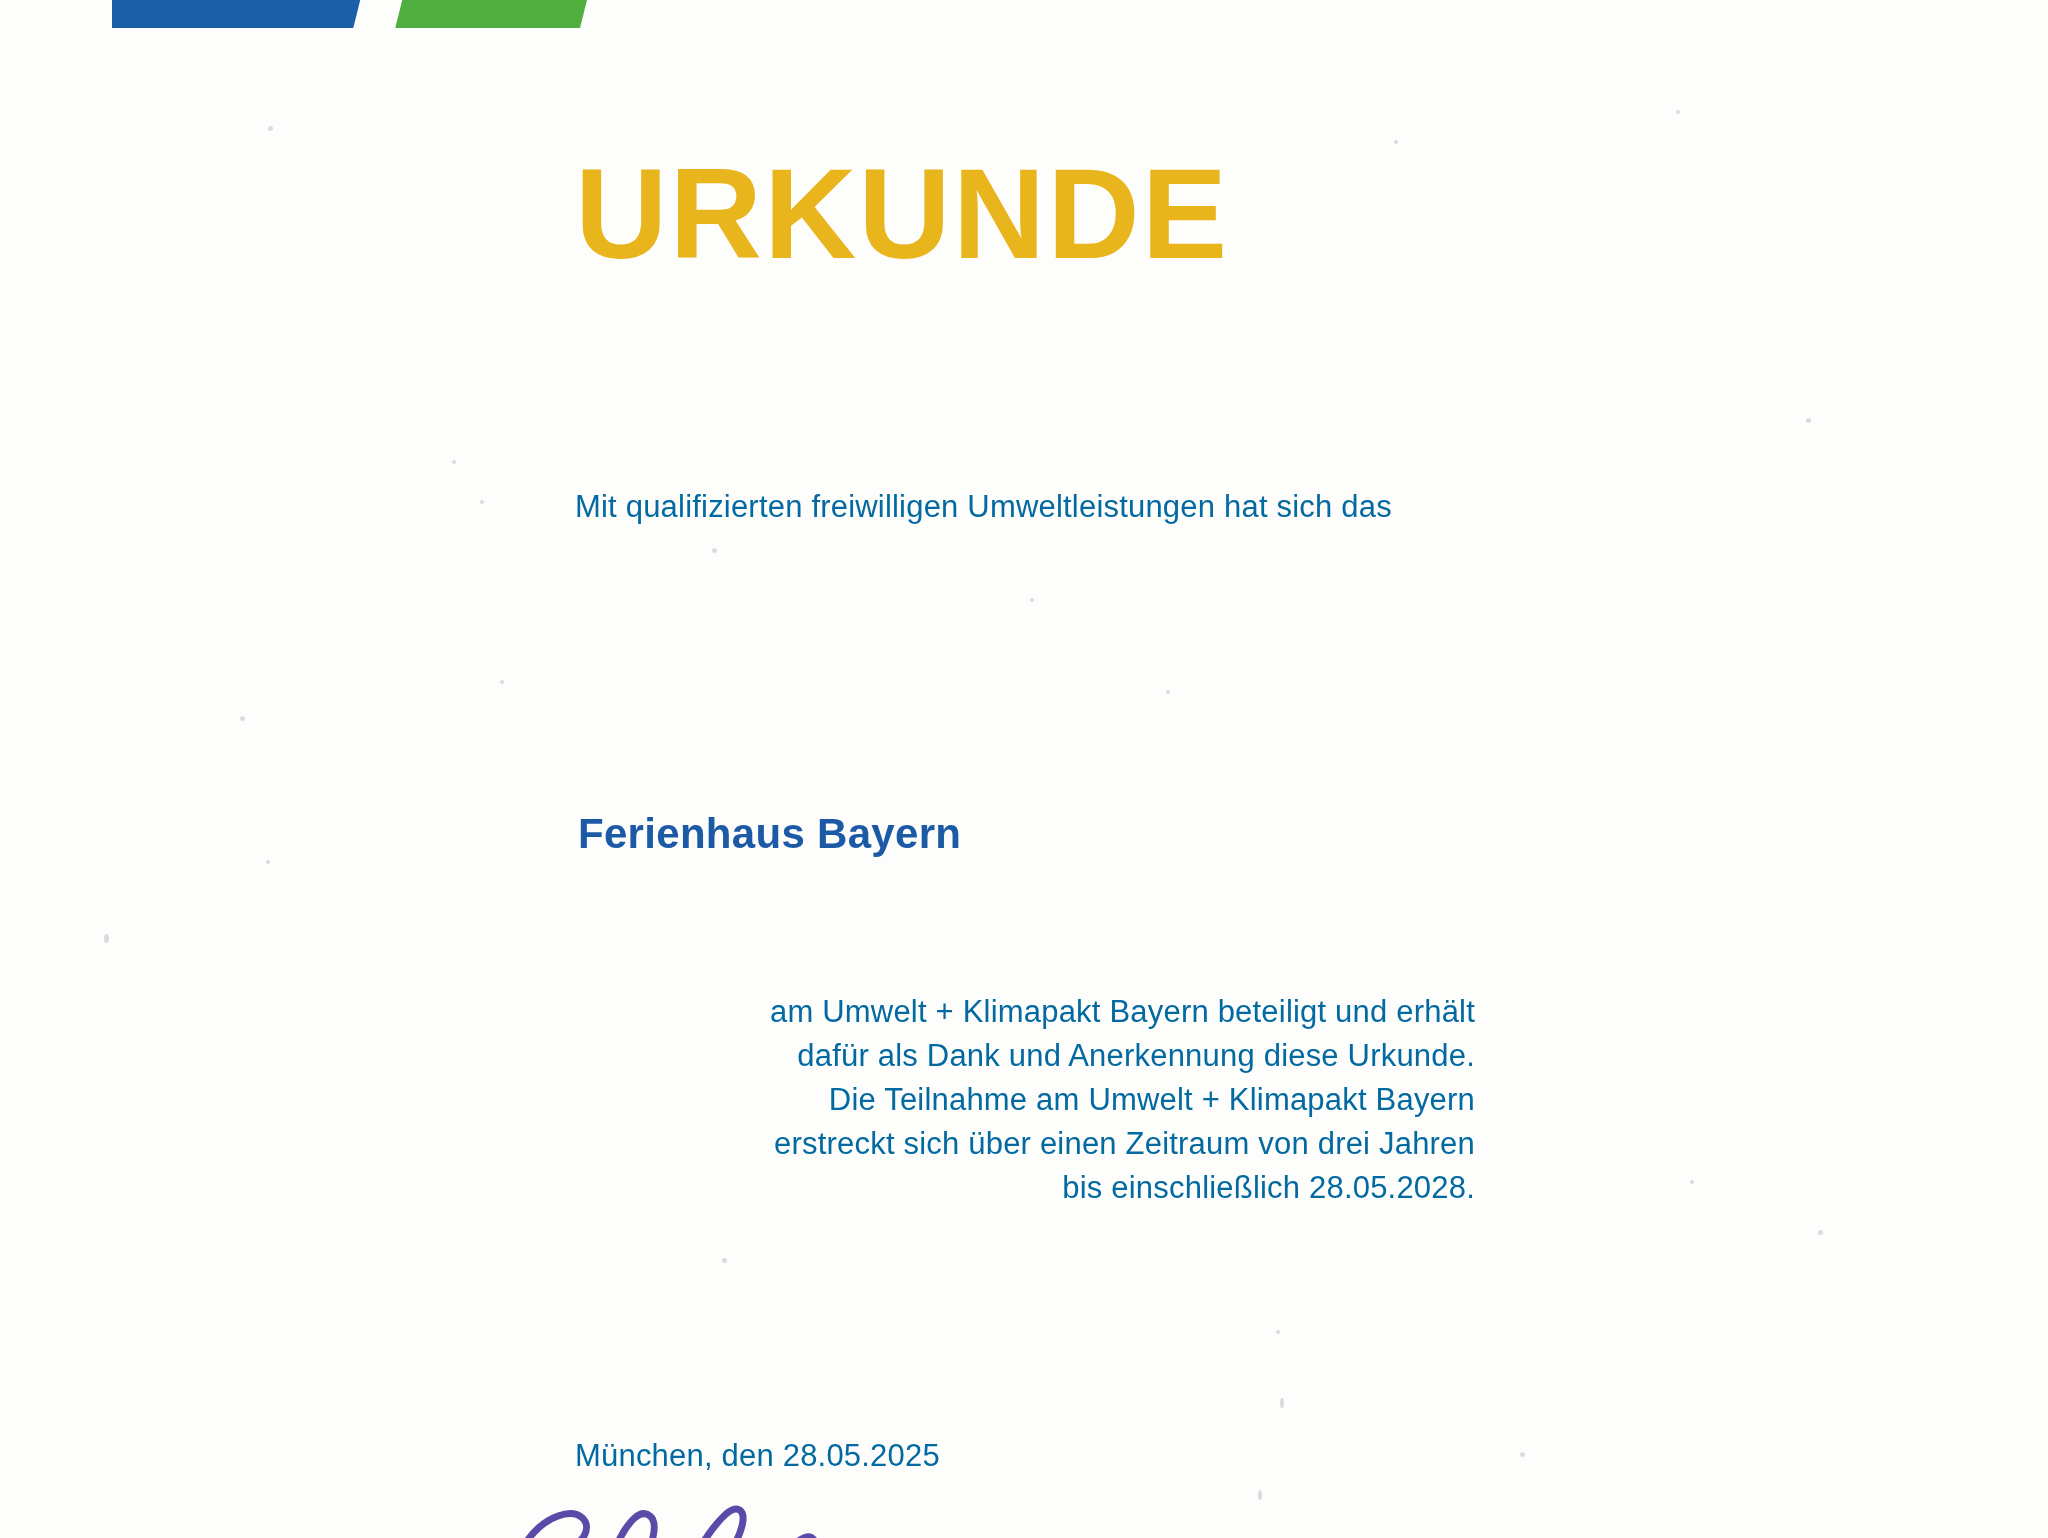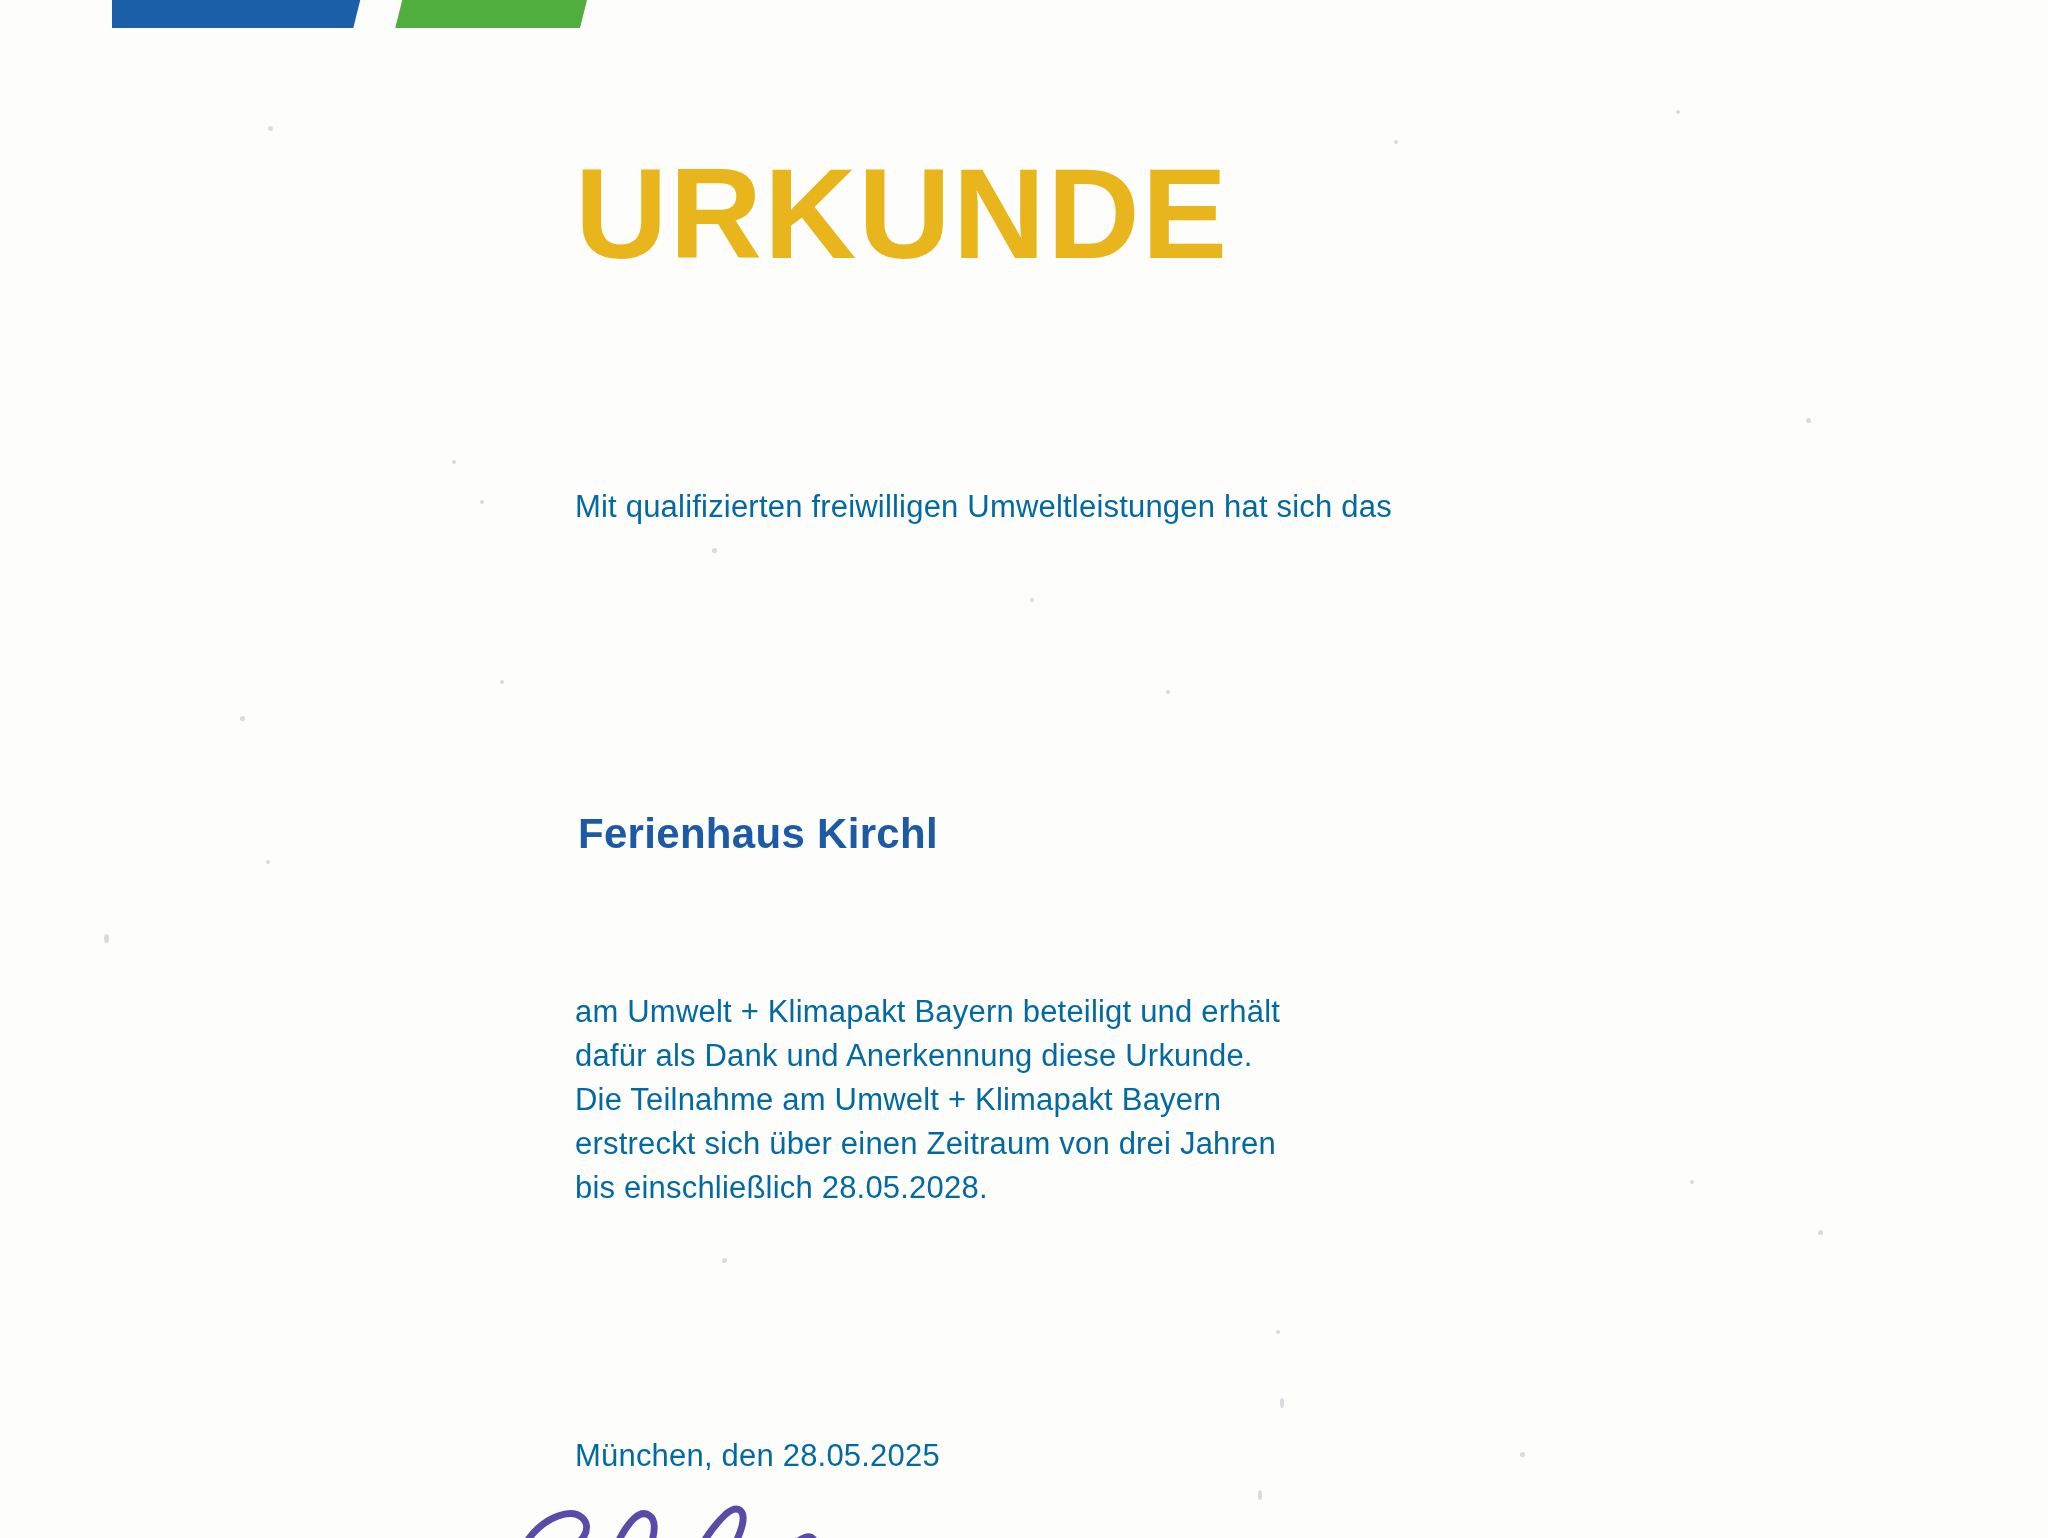--- a/index.html
+++ b/index.html
@@ -101,20 +101,21 @@
     font-size: 42px;
     font-weight: bold;
     color: #1d5aa6;
     letter-spacing: .3px;
     white-space: nowrap;
   }
   #body {
     left: 575px;
     top: 990px;
     width: 900px;
+    text-align: right;
   }
   #body .line { display: block; }
   #place-date {
     left: 575px;
     top: 1400px;
     width: 700px;
     font-size: 31px;
     margin-top: 34px;
   }
 
@@ -160,21 +161,21 @@
   <div id="logo-band">
     <div id="logo-blue"></div>
     <div id="logo-green"></div>
     <div id="logo-white-wedge"></div>
   </div>
 
   <div id="title">URKUNDE</div>
 
   <div id="intro" class="para">Mit qualifizierten freiwilligen Umweltleistungen hat sich das</div>
 
-  <div id="recipient">Ferienhaus Kirchl</div>
+  <div id="recipient">Ferienhaus Bayern</div>
 
   <div id="body" class="para">
     <span class="line">am Umwelt + Klimapakt Bayern beteiligt und erhält</span>
     <span class="line">dafür als Dank und Anerkennung diese Urkunde.</span>
     <span class="line">Die Teilnahme am Umwelt + Klimapakt Bayern</span>
     <span class="line">erstreckt sich über einen Zeitraum von drei Jahren</span>
     <span class="line">bis einschließlich 28.05.2028.</span>
   </div>
 
   <div id="place-date" class="para">München, den 28.05.2025</div>

